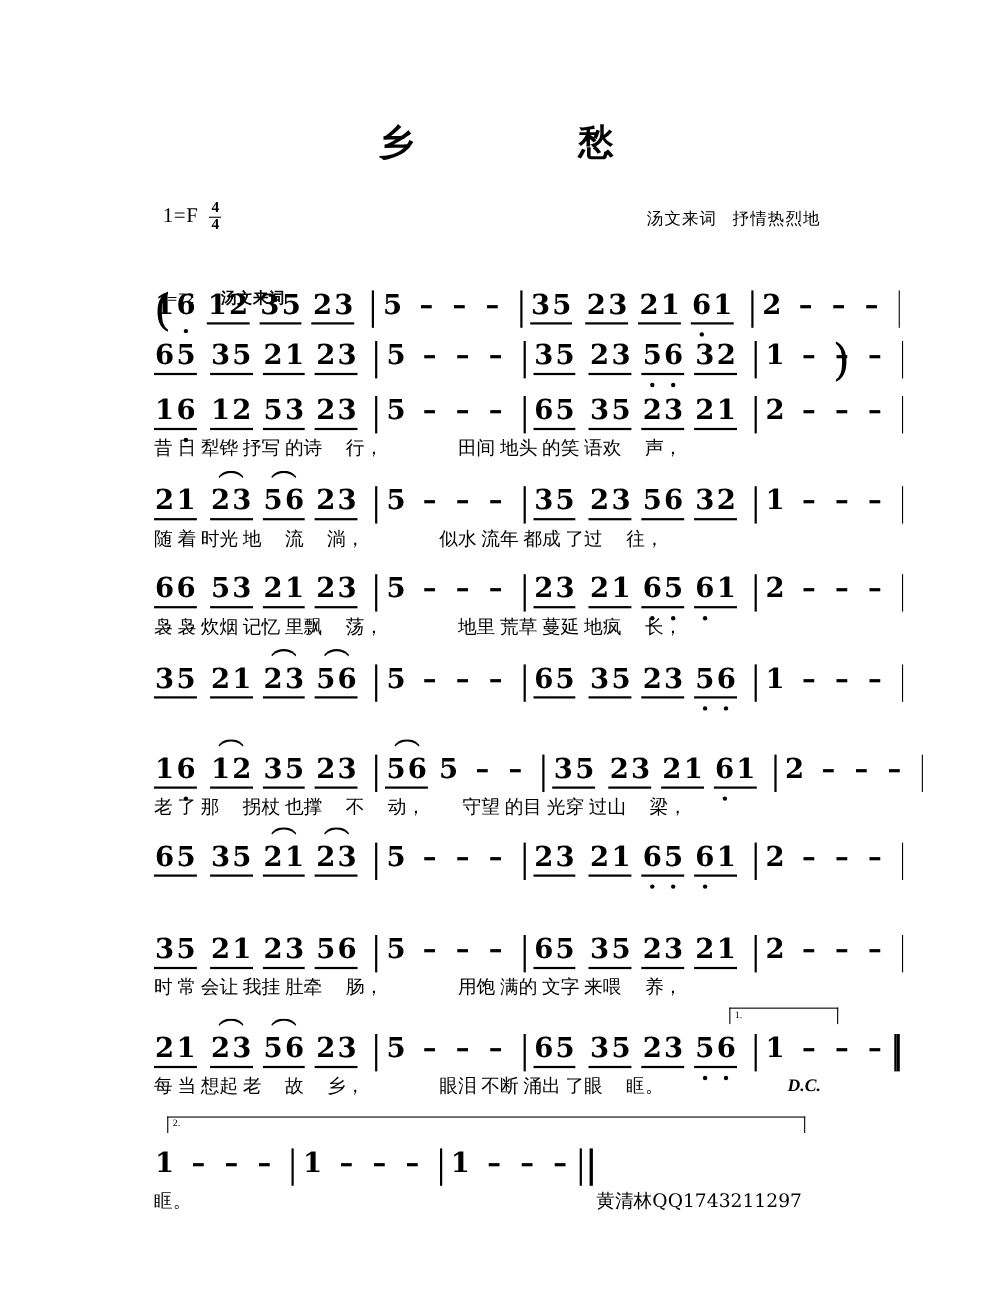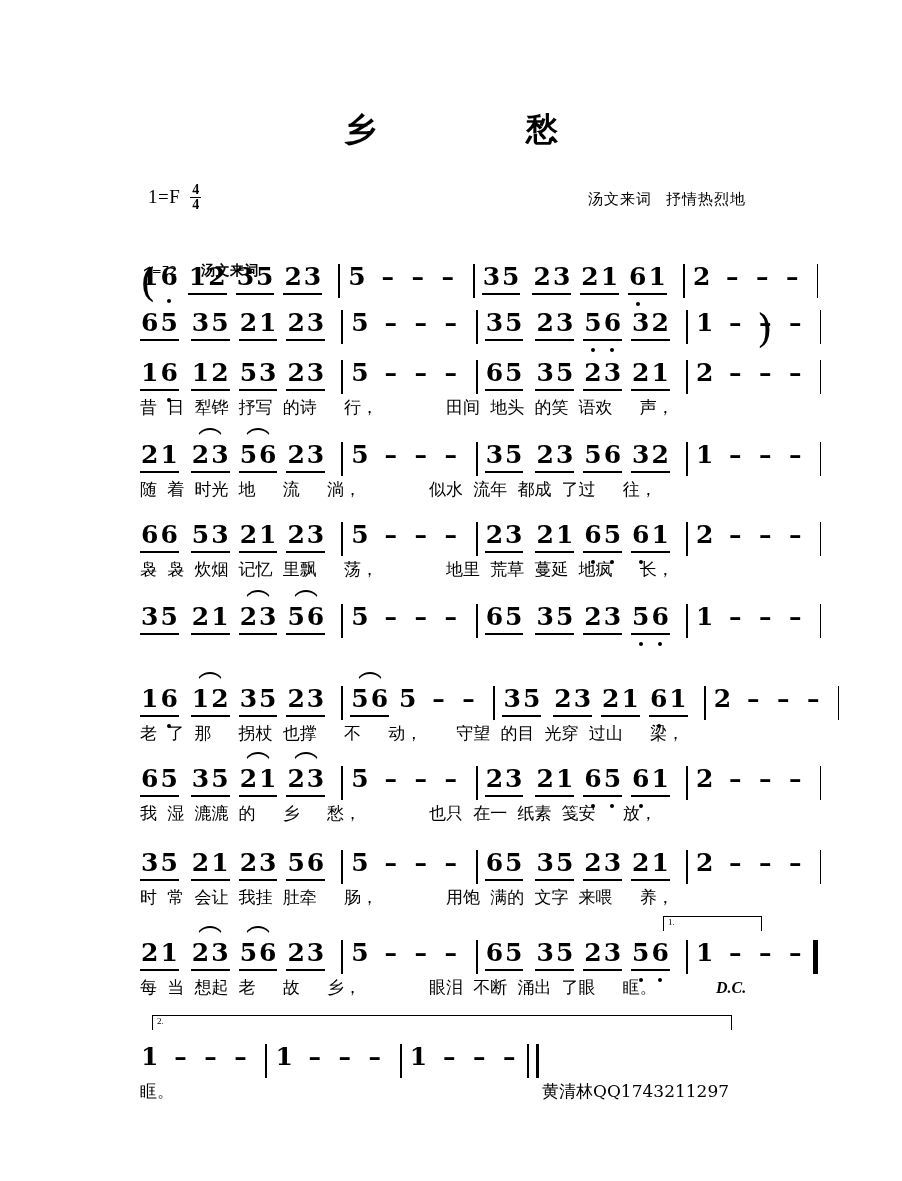--- a/index.html
+++ b/index.html
@@ -181,21 +181,21 @@
     border-left: 1.6px solid transparent;
     border-right: 1.6px solid transparent;
   }
 
   
   .lyrics {
     position: absolute;
     left: 140px;
     width: 680px;
     font-size: 17px;
-    font-family: Liberation Mono, monospace;
+    font-family: Liberation Serif, serif;
     letter-spacing: 0;
     white-space: pre;
   }
 
   .paren {
     font-family: "DejaVu Serif", serif;
     font-size: 40px;
     line-height: 30px;
     font-weight: 300;
     position: relative;
@@ -917,17 +917,16 @@
   </div>
 
   <div class="dc" style="left:716px; top:979px;">D.C.</div>
 
   <div class="watermark" style="left:542px; top:1080px;">黄清林QQ1743211297</div>
 
 <div class="lyrics" style="top: 396px;">昔 日 犁铧 抒写 的诗　 行，　　　　田间 地头 的笑 语欢　 声，</div>
     <div class="lyrics" style="top: 478px;">随 着 时光 地　 流　 淌，　　　　似水 流年 都成 了过　 往，</div>
     <div class="lyrics" style="top: 558px;">袅 袅 炊烟 记忆 里飘　 荡，　　　　地里 荒草 蔓延 地疯　 长，</div>
     <div class="lyrics" style="top: 722px;">老 了 那　 拐杖 也撑　 不　 动，　　守望 的目 光穿 过山　 梁，</div>
-    <div class="lyrics" style="top: 802px;">我 湿 漉漉 的　 乡　 愁，　　　　也只 在一 纸素 笺安　 放，</div>
     <div class="lyrics" style="top: 886px;">时 常 会让 我挂 肚牵　 肠，　　　　用饱 满的 文字 来喂　 养，</div>
     <div class="lyrics" style="top: 976px;">每 当 想起 老　 故　 乡，　　　　眼泪 不断 涌出 了眼　 眶。</div>
     <div class="lyrics" style="top: 1080px;">眶。</div>
   </div>
 
 </body></html>

